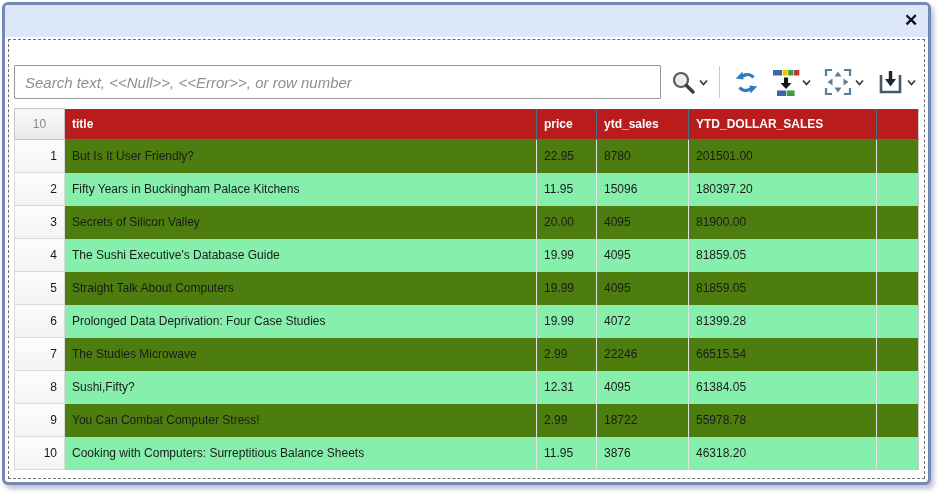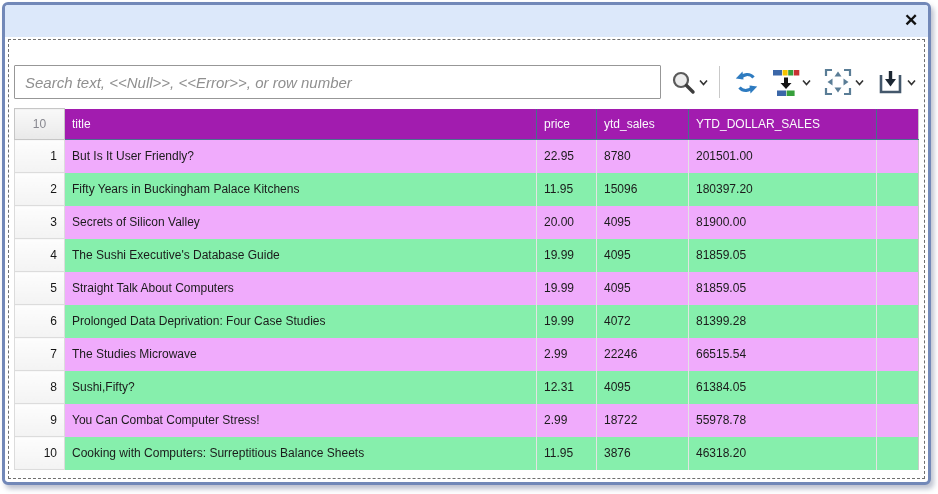--- a/index.html
+++ b/index.html
@@ -33,36 +33,36 @@
   .tbtn {
     border:none; background:transparent; cursor:pointer;
     display:flex; align-items:center; padding:2px 3px; margin-left:6px;
   }
   .chev { margin-left:2px; }
   .vsep { width:1px; height:32px; background:#c9c9c9; margin:0 4px 0 8px; }
   
   table { border-collapse:collapse; table-layout:fixed; width:100%;
           margin-top:5px; font-size:12px; border-right:1px solid #c9c9c9; }
   th {
-    background:#a21caf; color:#fafbfc; font-weight:normal; text-align:left;
+    background:#b91c1c; color:#fafbfc; font-weight:bold; text-align:left;
     height:31px; padding:0 0 0 7px; border-left:1px solid #47708a;
     border-bottom:1px solid #4a7390; overflow:hidden; white-space:nowrap;
   }
   th.corner {
     background:linear-gradient(#f9f9f9,#e9e9e9); color:#87878f; font-weight:normal;
     text-align:center; border:1px solid #c6c6c6; padding:0;
   }
   th.fillerh { border-left:1px solid #47708a; }
   td { height:33px; padding:0 0 0 7px; color:#1b1b1b; white-space:nowrap;
        overflow:hidden; border-left:1px solid #e3e3e3; }
   td.numcell {
     background:linear-gradient(#fdfdfd,#f3f3f3); text-align:right;
     padding:0 7px 0 0; border:1px solid #dcdcdc; border-top:none; color:#161616;
   }
-  tr.even td:not(.numcell) { background:#f0abfc; }
+  tr.even td:not(.numcell) { background:#4d7c0f; }
   tr.odd  td:not(.numcell) { background:#86efac; }
   svg { display:block; }
 </style>
 </head>
 <body>
 
 <div class="window">
   <div class="titlebar">
     <button class="close-btn">✕</button>
   </div>

